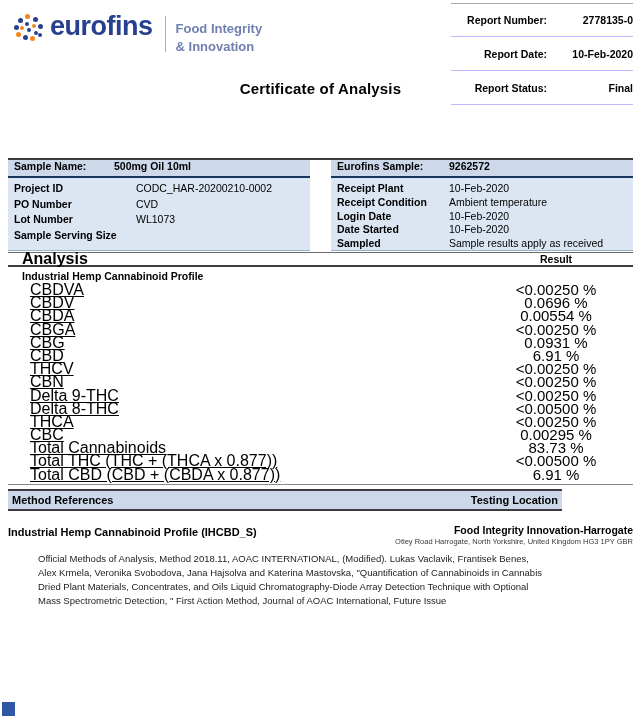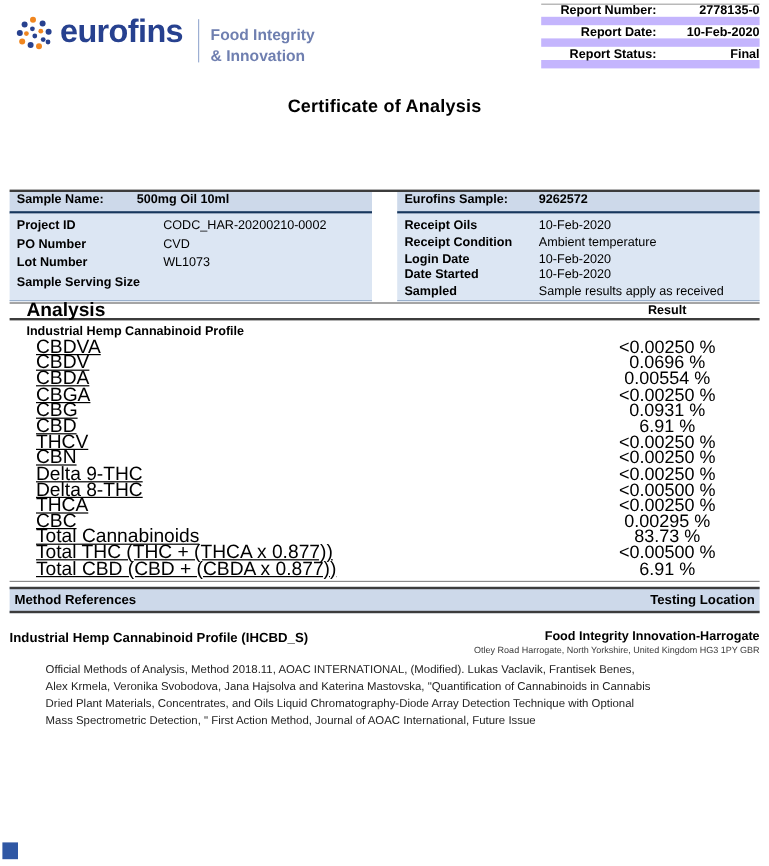--- a/index.html
+++ b/index.html
@@ -29,21 +29,21 @@
   .d10{left:20px;top:17px;width:4px;height:4px;}
   .d11{left:2px;top:18px;width:5px;height:5px;}
   .d12{left:9px;top:21px;width:5px;height:5px;}
   .d13{left:16px;top:22px;width:5px;height:5px;}
   .d14{left:24px;top:19px;width:4px;height:4px;}
   .logo-word{font-size:27px;font-weight:bold;color:var(--brand-navy);letter-spacing:-0.5px;margin-left:6px;line-height:32px;}
   .logo-divider{width:1px;height:36px;background:#9dafd3;margin:6px 10px 0 12px;}
   .logo-division{margin-top:10px;font-size:13px;font-weight:bold;color:var(--brand-slate);line-height:1.35;}
 
   .report-meta{position:absolute;top:3px;right:8px;width:182px;}
-  .meta-row{display:flex;justify-content:flex-end;align-items:center;height:18px;border-bottom:7px solid #c4b5fd;}
+  .meta-row{display:flex;justify-content:flex-end;align-items:center;height:34px;border-bottom:1px solid #c4b5fd;}
   .meta-row:first-child{border-top:1px solid #a9a9a9;}
   .meta-label{font-size:10.5px;font-weight:bold;text-align:right;flex:1;}
   .meta-value{font-size:10.5px;font-weight:bold;text-align:right;width:86px;}
 
   .doc-title{position:absolute;top:80px;left:0;width:100%;text-align:center;font-size:15px;font-weight:bold;letter-spacing:0.2px;}
 
   
   .sample-wrap{position:absolute;top:158px;left:8px;width:625px;border-top:2px solid var(--line-dark);display:flex;gap:21px;}
   .panel{flex:1;}
   .panel-header{background:var(--band-header);border-bottom:2px solid var(--line-navy);height:18px;display:flex;align-items:center;}
@@ -64,21 +64,21 @@
   .analysis-head{display:flex;border-top:1px solid #6b6b6b;border-bottom:2px solid var(--line-dark);height:15px;align-items:center;}
   .analysis-head .hname{flex:1;font-size:16px;font-weight:bold;padding-left:14px;}
   .analysis-head .hres{width:154px;font-size:10.5px;font-weight:bold;text-align:center;}
   .group-row{font-size:10.5px;font-weight:bold;padding-left:14px;height:14px;line-height:14px;margin-top:2px;}
   .a-row{display:flex;height:13.2px;line-height:13.2px;}
   .a-row .aname{flex:1;font-size:16px;padding-left:22px;text-decoration:underline;}
   .a-row .ares{width:154px;font-size:15px;text-align:center;}
   .analysis-bottom{border-bottom:1px solid #8a8a8a;margin-top:3px;}
 
   
-  .method-bar{position:absolute;top:489px;left:8px;width:625px;background:var(--band-header);border-top:2px solid var(--line-dark);border-bottom:2px solid var(--line-dark);height:22px;display:flex;align-items:center;justify-content:space-between;padding:0 4px;}
+  .method-bar{position:absolute;top:489px;left:8px;width:554px;background:var(--band-header);border-top:2px solid var(--line-dark);border-bottom:2px solid var(--line-dark);height:22px;display:flex;align-items:center;justify-content:space-between;padding:0 4px;}
   .method-bar .mleft,.method-bar .mright{font-size:11px;font-weight:bold;}
   .method-content{position:absolute;top:524px;left:8px;width:625px;display:flex;justify-content:space-between;align-items:flex-start;}
   .method-name{font-size:11px;font-weight:bold;padding-top:2px;}
   .loc{text-align:right;}
   .loc-name{font-size:10.5px;font-weight:bold;}
   .loc-addr{font-size:7.5px;color:#3a3a3a;margin-top:1px;}
   .citation{position:absolute;top:552px;left:38px;width:508px;font-size:9.5px;line-height:1.48;color:#222;}
 
   .footer-mark{position:absolute;left:2px;bottom:6px;width:13px;height:14px;background:#2f57a4;}
 </style>
@@ -152,21 +152,21 @@
         </div>
       </div>
     </div>
     <div class="panel right">
       <div class="panel-header kv">
         <span class="k">Eurofins Sample:</span>
         <span class="v">9262572</span>
       </div>
       <div class="panel-body">
         <div class="kv row">
-          <span class="k">Receipt Oils</span>
+          <span class="k">Receipt Plant</span>
           <span class="v">10-Feb-2020</span>
         </div>
         <div class="kv row">
           <span class="k">Receipt Condition</span>
           <span class="v">Ambient temperature</span>
         </div>
         <div class="kv row">
           <span class="k">Login Date</span>
           <span class="v">10-Feb-2020</span>
         </div>

